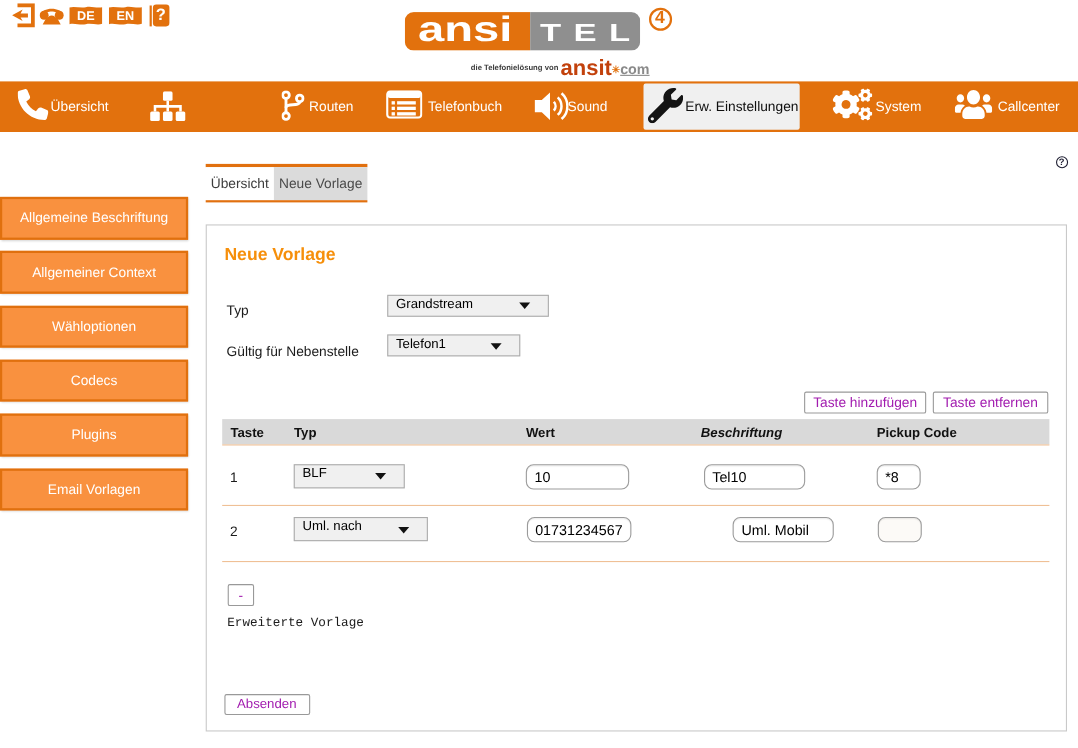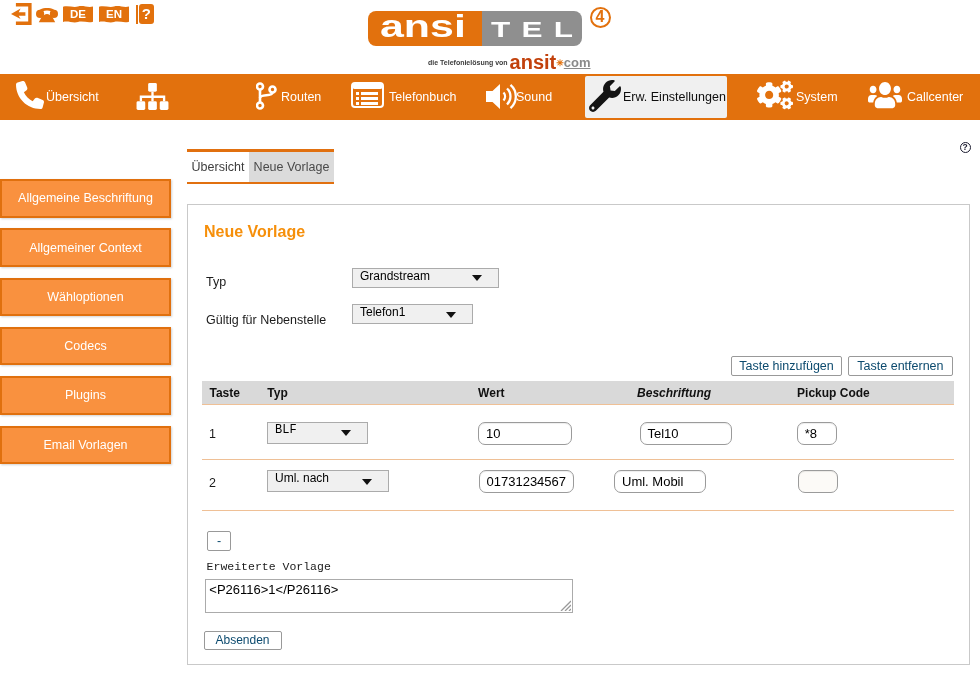--- a/index.html
+++ b/index.html
@@ -15,21 +15,21 @@
 .sbtn.selected{background:#EFEFEF;color:#1d1d1d;}
 
 .tabline{position:absolute;height:2.5px;background:#E1700F;left:187px;width:147px;}
 .tab{position:absolute;top:151.7px;height:30.2px;display:flex;align-items:center;justify-content:center;font-size:12.5px;color:#3d3d3d;}
 
 #panel{position:absolute;left:187px;top:204px;width:783px;height:460.5px;border:1px solid #C9C9C9;background:#fff;}
 .lbl{position:absolute;font-size:12.5px;color:#1b1b1b;}
 .dd{position:absolute;background:#F0F0F0;border:1px solid #ABABAB;display:flex;align-items:flex-start;}
 .dd span{padding-left:7px;color:#000;}
 .dd:after{content:"";position:absolute;right:16px;top:50%;margin-top:-2.5px;border-left:5.5px solid transparent;border-right:5.5px solid transparent;border-top:6px solid #111;}
-.btn{position:absolute;background:#fff;border:1px solid #999;border-radius:2px;color:#0c4a6e;display:flex;align-items:center;justify-content:center;font-size:12.5px;}
+.btn{position:absolute;background:#fff;border:1px solid #999;border-radius:2px;color:#a21caf;display:flex;align-items:center;justify-content:center;font-size:12.5px;}
 .inp{position:absolute;height:23px;background:#fff;border:1.5px solid #9B9B9B;border-radius:7px;font-size:13px;color:#000;display:flex;align-items:center;padding-left:7px;box-shadow:inset 0 1px 1px rgba(0,0,0,0.07);}
 .sepline{position:absolute;left:202px;width:752px;height:1px;background:#EFC096;}
 .th{position:absolute;font-weight:bold;font-size:12px;color:#111;}
 </style>
 </head>
 <body>
 <div id="page">
 
 <svg class="abs" style="left:11px;top:3px" width="21" height="22" viewBox="0 0 21 22">
   <path fill="#E2710D" d="M4.9 0 H20.6 V22 H4.9 V18.4 H17.2 V3.6 H4.9 Z"></path>
@@ -156,43 +156,34 @@
 
 <div class="abs" style="left:202.4px;top:381.3px;width:751.3px;height:22.3px;background:#D9D9D9;"></div>
 <div class="th" style="left:209.5px;top:385.5px;">Taste</div>
 <div class="th" style="left:267.3px;top:385.5px;">Typ</div>
 <div class="th" style="left:478.1px;top:385.5px;">Wert</div>
 <div class="th" style="left:637.1px;top:385.5px;font-style:italic;">Beschriftung</div>
 <div class="th" style="left:797.1px;top:385.5px;">Pickup Code</div>
 <div class="sepline" style="top:403.6px;"></div>
 
 <div class="lbl" style="left:209px;top:427px;">1</div>
-<div class="dd" style="left:267px;top:421.5px;width:101px;height:22px;font-size:12px;font-family:Liberation Mono, monospace;">
+<div class="dd" style="left:267px;top:421.5px;width:101px;height:22px;font-size:12px;">
       <span>BLF</span>
     </div>
 <div class="inp" style="left:478px;top:421.5px;width:93.5px;">10</div>
 <div class="inp" style="left:639.5px;top:421.5px;width:92.3px;">Tel10</div>
 <div class="inp" style="left:796.8px;top:421.5px;width:40.5px;">*8</div>
 <div class="sepline" style="top:458.8px;"></div>
 
 <div class="lbl" style="left:209px;top:476px;">2</div>
 <div class="dd" style="left:267px;top:470px;width:121.6px;height:22px;font-size:12px;">
       <span>Uml. nach</span>
     </div>
 <div class="inp" style="left:478.5px;top:470px;width:95px;">01731234567</div>
-<div class="inp" style="left:614px;top:470px;width:92.3px;">Uml. Mobil</div>
+<div class="inp" style="left:666px;top:470px;width:92.3px;">Uml. Mobil</div>
 <div class="inp" style="left:797.5px;top:470px;width:40.5px;background:#FCFAF7;"></div>
 <div class="sepline" style="top:510.4px;"></div>
 
 <div class="btn" style="left:206.6px;top:531.2px;width:24.8px;height:19.8px;">-</div>
 <div class="lbl" style="left:206.6px;top:560px;font-size:11.5px;font-family:Liberation Mono, monospace;">Erweiterte Vorlage</div>
-<div class="abs" style="left:205.3px;top:578.7px;width:368px;height:34px;border:1px solid #ABABAB;font-size:13px;color:#000;padding:2px 3px;">&lt;P26116&gt;1&lt;/P26116&gt;
-  <svg style="position:absolute;right:1px;bottom:1px" width="12" height="12" viewBox="0 0 12 12">
-        <g stroke="#999" stroke-width="1.3">
-          <line x1="2" y1="12" x2="12" y2="2"></line>
-          <line x1="6" y1="12" x2="12" y2="6"></line>
-          <line x1="10" y1="12" x2="12" y2="10"></line>
-        </g>
-      </svg>
-</div>
 <div class="btn" style="left:203.5px;top:630.6px;width:78px;height:19px;font-size:12px;">Absenden</div>
 
 </div>
 
 </body></html>

